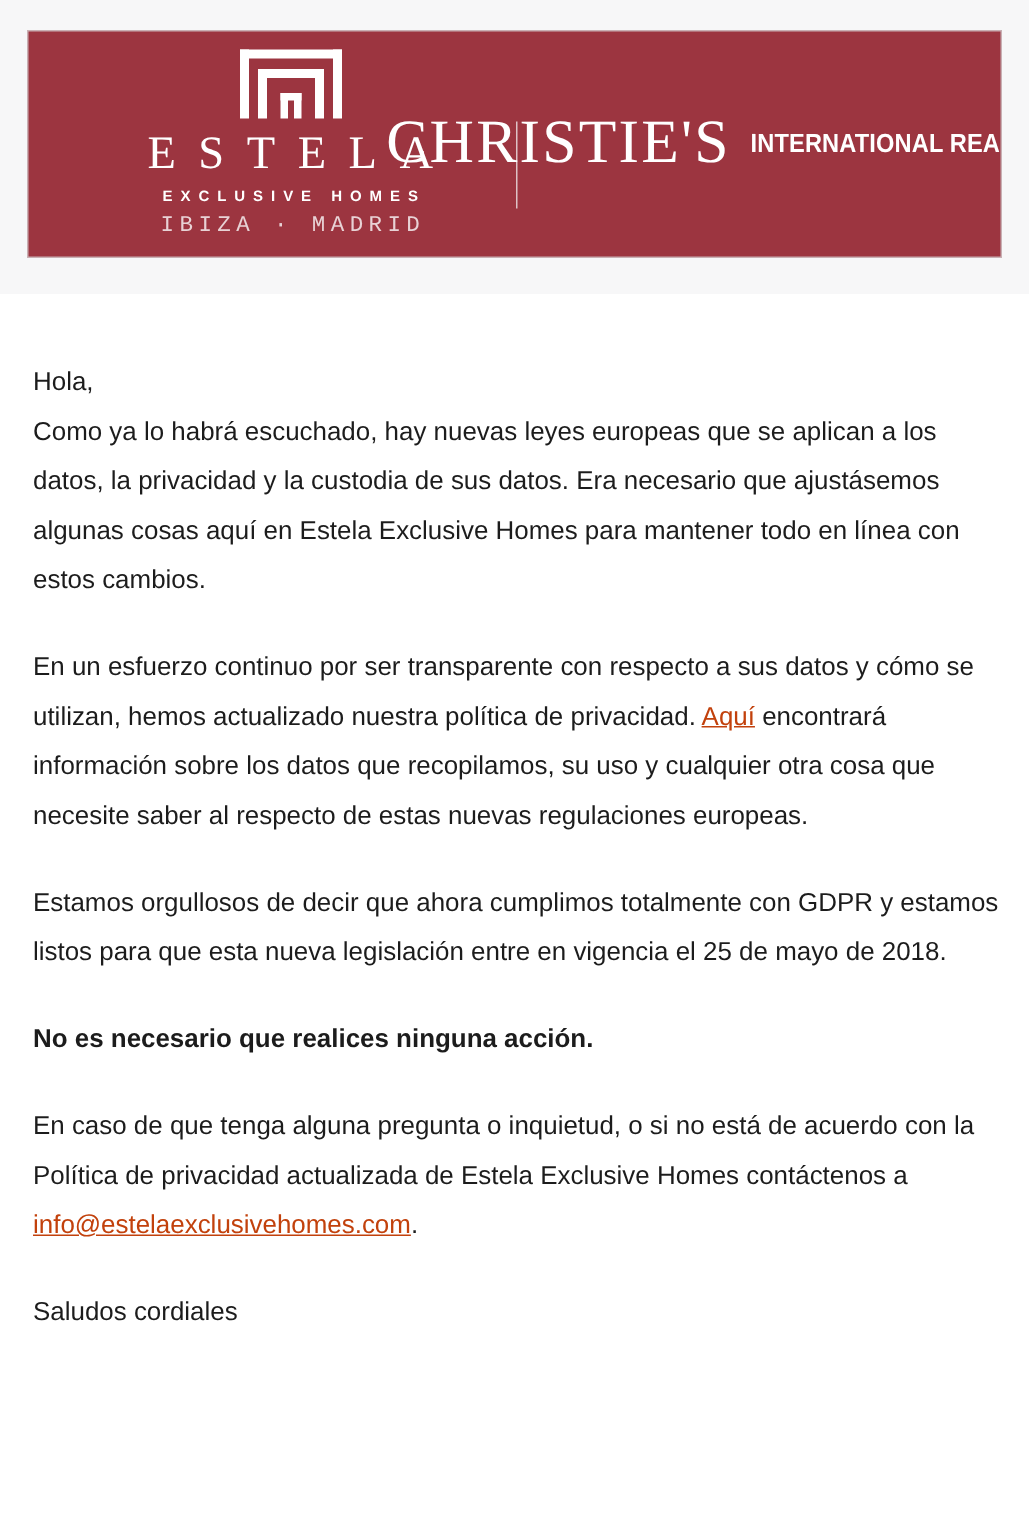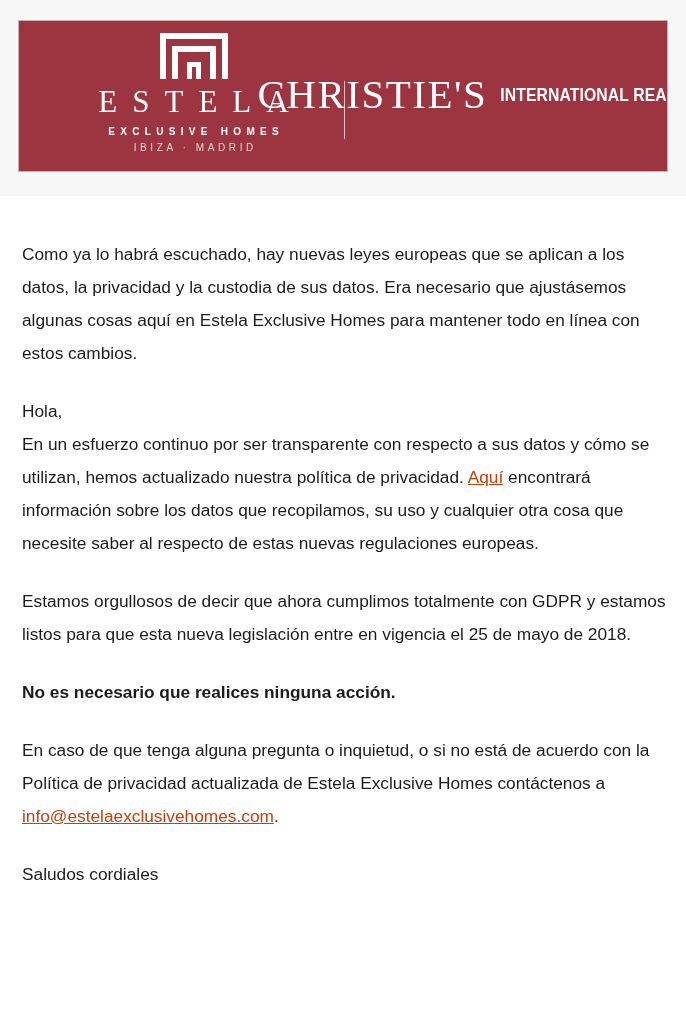--- a/index.html
+++ b/index.html
@@ -119,23 +119,23 @@
     color: #ffffff;
     font-size: 10px;
     font-weight: bold;
     letter-spacing: 5.3px;
     text-indent: 5.3px;
     margin-top: 7px;
     white-space: nowrap;
   }
 
   .estela-cities {
-    font-family: Liberation Sans, sans-serif;
+    font-family: Liberation Mono, monospace;
     color: #e8d2d5;
-    font-size: 10px;
+    font-size: 15px;
     letter-spacing: 3.6px;
     text-indent: 3.6px;
     margin-top: 5px;
     white-space: nowrap;
   }
 
   
   .brand-divider {
     position: absolute;
     left: 325px;
@@ -238,24 +238,24 @@
       <div class="christies-lockup">
         <div class="christies-word">CHRISTIE'S</div>
         <div class="christies-sub">INTERNATIONAL REAL ESTATE</div>
       </div>
 
     </div>
   </div>
 
   <div class="body-wrap">
 
+    <p class="para tight">Hola,</p>
+
     <p class="para">Como ya lo habrá escuchado, hay nuevas leyes europeas que se aplican a los datos, la privacidad y la custodia de sus datos. Era necesario que ajustásemos algunas cosas aquí en Estela Exclusive Homes para mantener todo en línea con estos cambios.</p>
 
-    <p class="para tight">Hola,</p>
-
     <p class="para"><span>En un esfuerzo continuo por ser transparente con respecto a sus datos y cómo se utilizan, hemos actualizado nuestra política de privacidad. </span><a href="#" class="elink">Aquí</a><span> encontrará información sobre los datos que recopilamos, su uso y cualquier otra cosa que necesite saber al respecto de estas nuevas regulaciones europeas.</span></p>
 
     <p class="para">Estamos orgullosos de decir que ahora cumplimos totalmente con GDPR y estamos listos para que esta nueva legislación entre en vigencia el 25 de mayo de 2018.</p>
 
     <p class="para bold">No es necesario que realices ninguna acción.</p>
 
 
     <p class="para"><span>En caso de que tenga alguna pregunta o inquietud, o si no está de acuerdo con la Política de privacidad actualizada de Estela Exclusive Homes contáctenos a </span><a href="#" class="elink">info@estelaexclusivehomes.com</a><span>.</span></p>
 
     <p class="para sig">Saludos cordiales</p>

